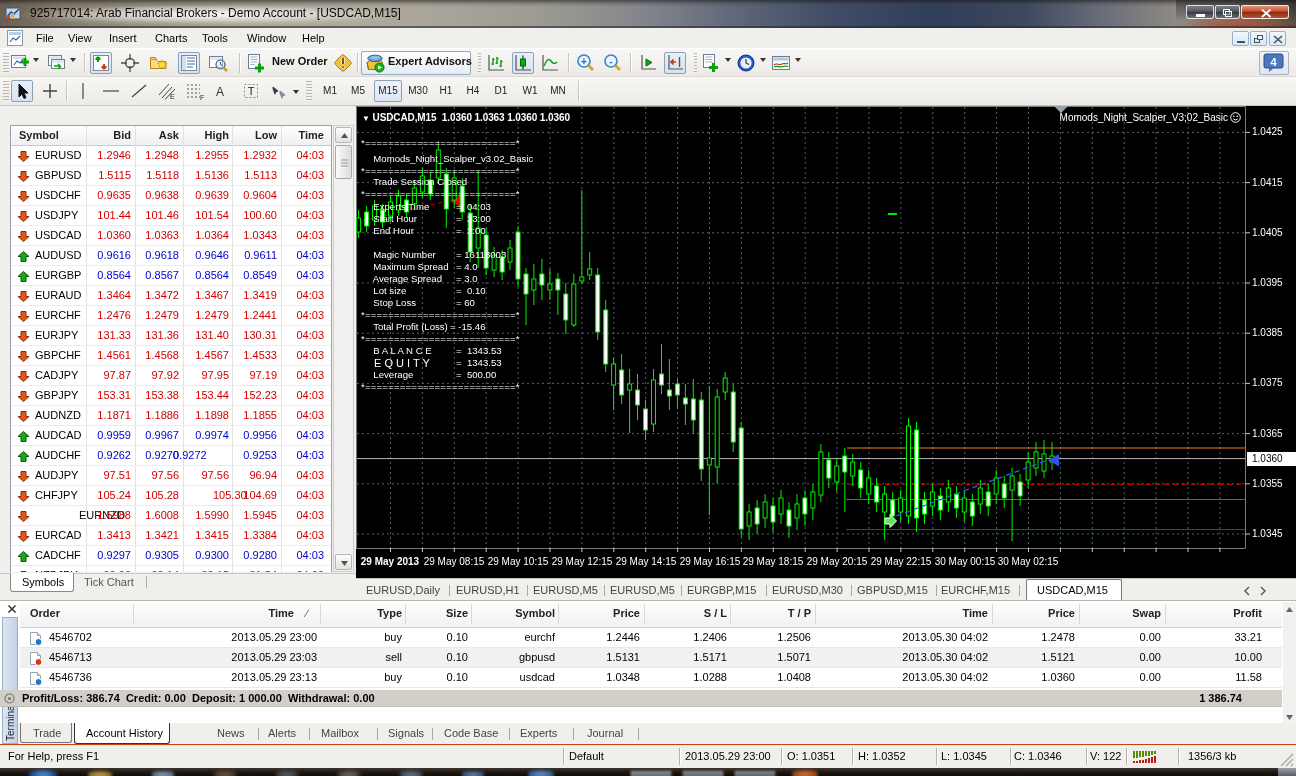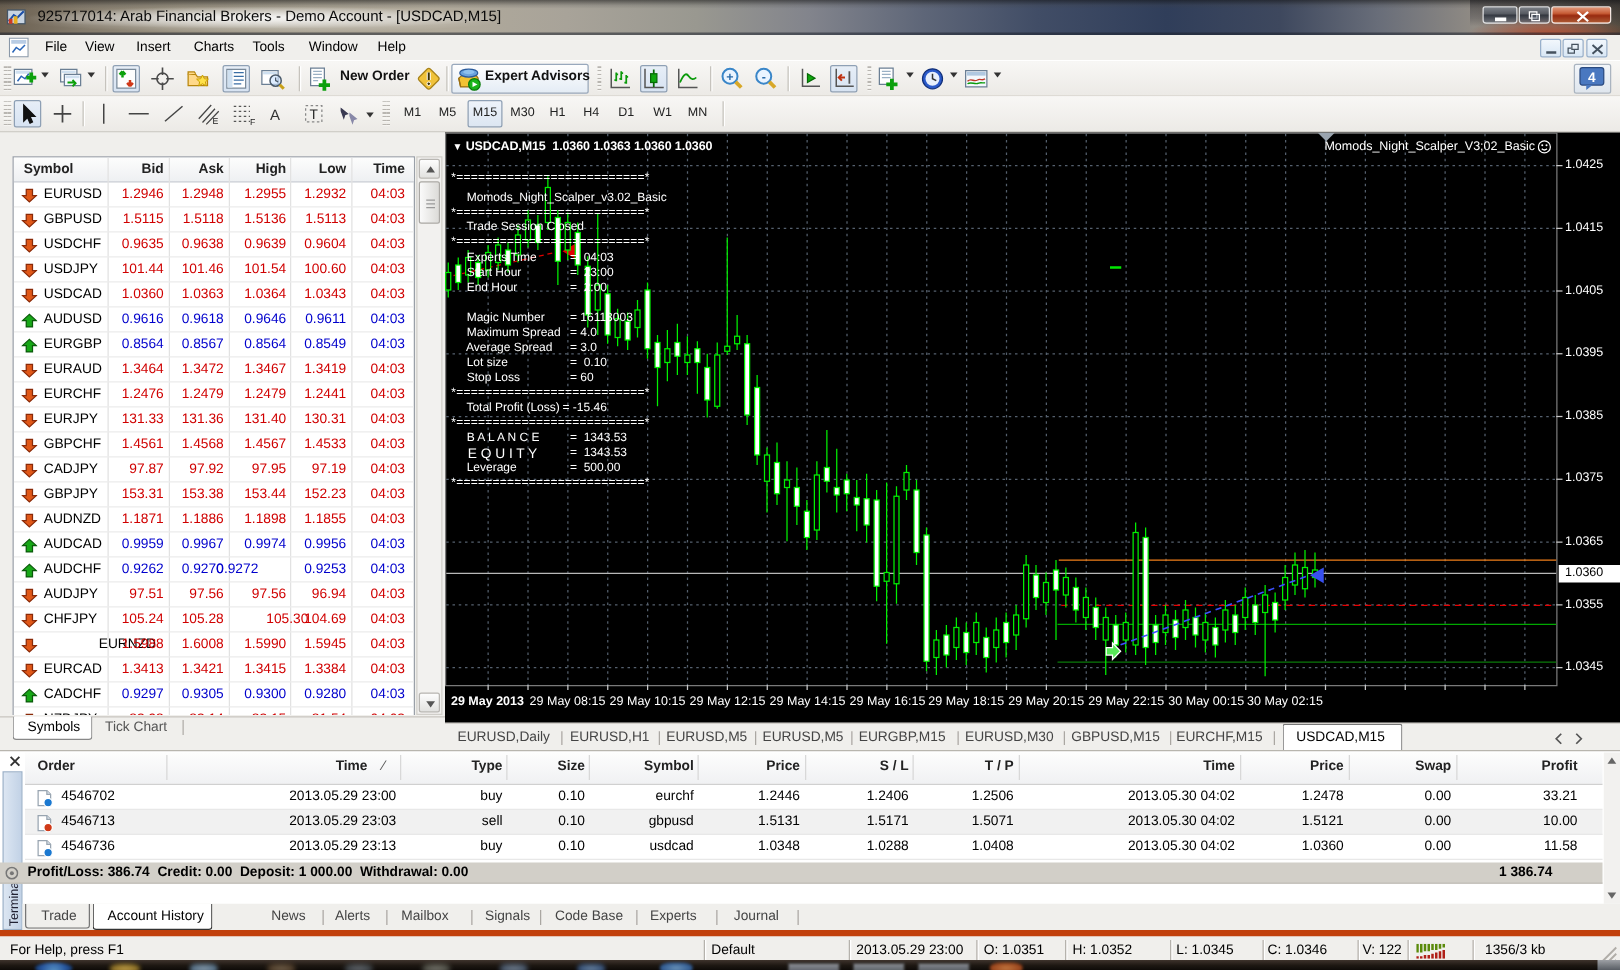--- a/index.html
+++ b/index.html
@@ -1005,21 +1005,21 @@
 <div class="abs" style="left:569px;top:4px;font-size:11px;color:#444;">Journal</div>
 <div class="abs" style="left:240px;top:5px;width:1px;height:12px;background:#aaa7a2;"></div>
 <div class="abs" style="left:291px;top:5px;width:1px;height:12px;background:#aaa7a2;"></div>
 <div class="abs" style="left:359px;top:5px;width:1px;height:12px;background:#aaa7a2;"></div>
 <div class="abs" style="left:414px;top:5px;width:1px;height:12px;background:#aaa7a2;"></div>
 <div class="abs" style="left:491px;top:5px;width:1px;height:12px;background:#aaa7a2;"></div>
 <div class="abs" style="left:555px;top:5px;width:1px;height:12px;background:#aaa7a2;"></div>
 <div class="abs" style="left:620px;top:5px;width:1px;height:12px;background:#aaa7a2;"></div>
 </div>
 </div>
-<div class="abs" style="left:0;top:744px;width:1296px;height:24px;background:#f0efec;border-top:5px solid #c2410c;">
+<div class="abs" style="left:0;top:744px;width:1296px;height:24px;background:#f0efec;border-top:1px solid #c2410c;">
 <div class="abs t11" style="left:8px;top:5px;">For Help, press F1</div>
 <div class="abs" style="left:563px;top:3px;width:1px;height:17px;background:#b5b2ac;box-shadow:1px 0 0 #fff;"></div>
 <div class="abs" style="left:679px;top:3px;width:1px;height:17px;background:#b5b2ac;box-shadow:1px 0 0 #fff;"></div>
 <div class="abs" style="left:781px;top:3px;width:1px;height:17px;background:#b5b2ac;box-shadow:1px 0 0 #fff;"></div>
 <div class="abs" style="left:852px;top:3px;width:1px;height:17px;background:#b5b2ac;box-shadow:1px 0 0 #fff;"></div>
 <div class="abs" style="left:936px;top:3px;width:1px;height:17px;background:#b5b2ac;box-shadow:1px 0 0 #fff;"></div>
 <div class="abs" style="left:1010px;top:3px;width:1px;height:17px;background:#b5b2ac;box-shadow:1px 0 0 #fff;"></div>
 <div class="abs" style="left:1086px;top:3px;width:1px;height:17px;background:#b5b2ac;box-shadow:1px 0 0 #fff;"></div>
 <div class="abs" style="left:1126px;top:3px;width:1px;height:17px;background:#b5b2ac;box-shadow:1px 0 0 #fff;"></div>
 <div class="abs" style="left:1178px;top:3px;width:1px;height:17px;background:#b5b2ac;box-shadow:1px 0 0 #fff;"></div>

